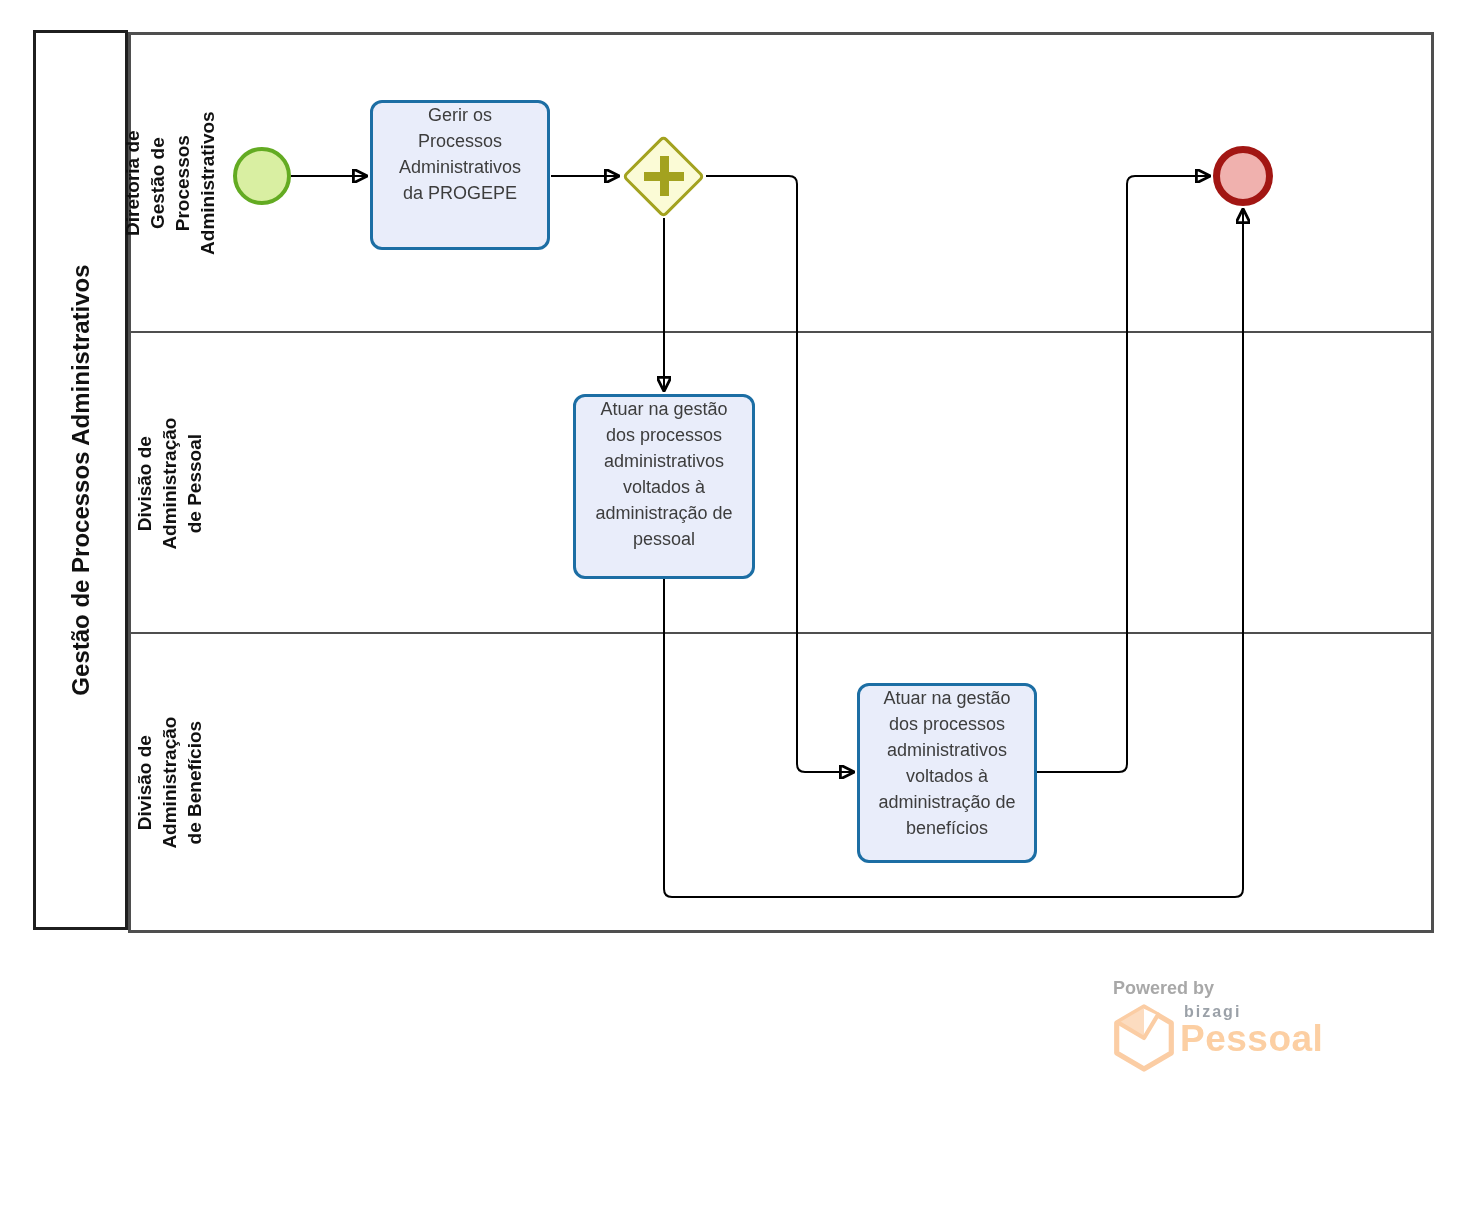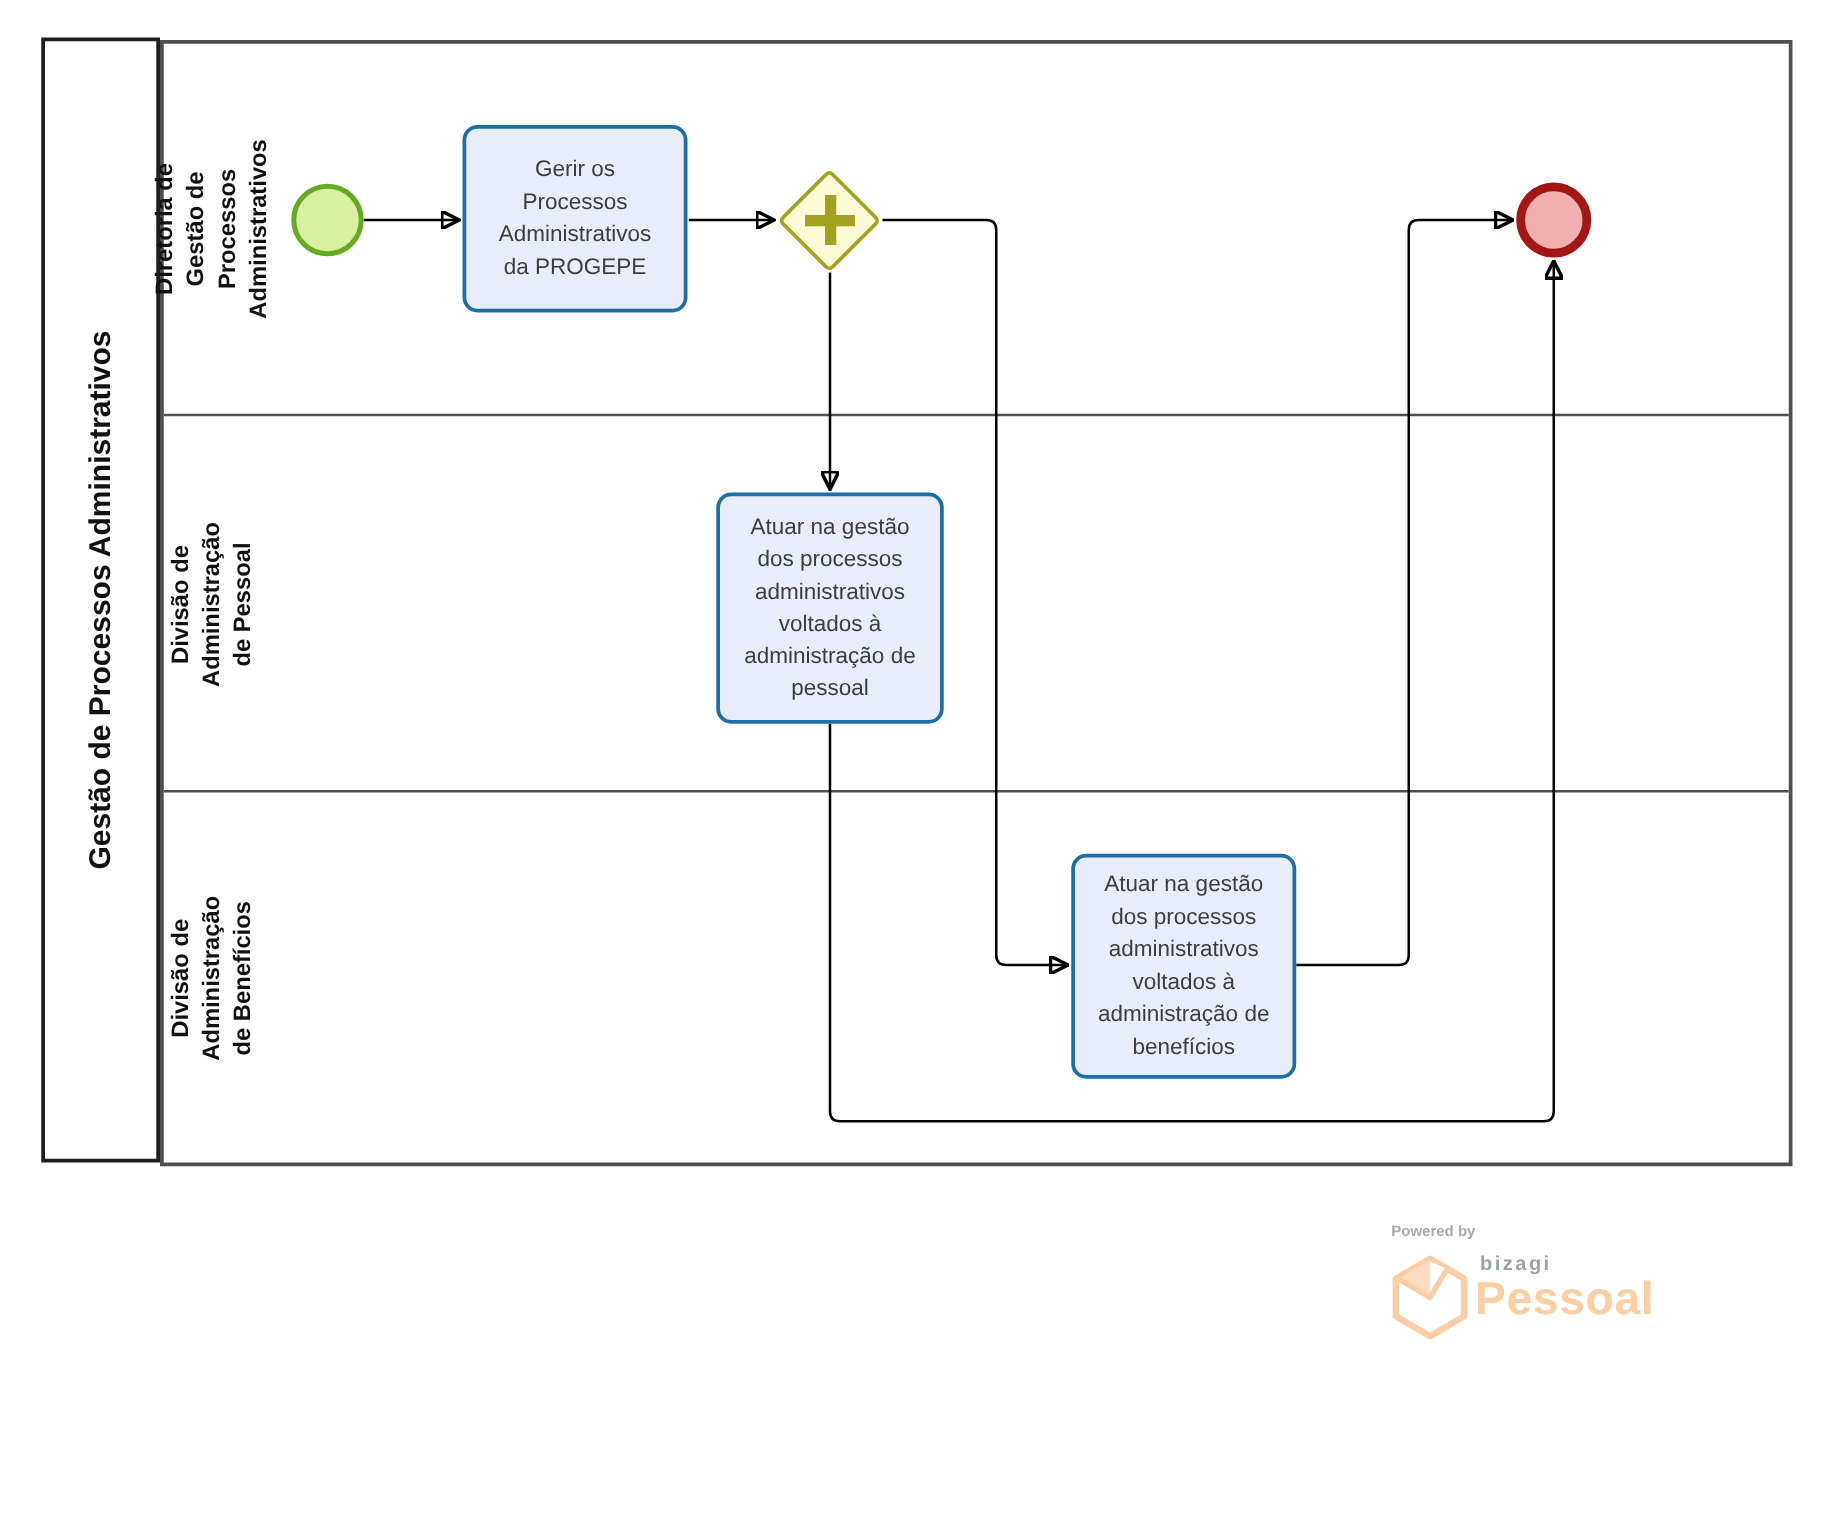--- a/index.html
+++ b/index.html
@@ -35,21 +35,21 @@
     font-size:19px;font-weight:bold;color:#111;text-align:center;line-height:1.32;
   }
   .lane-1 .lane-label-wrap span{width:280px;}
   .lane-2 .lane-label-wrap span{width:300px;}
   .lane-3 .lane-label-wrap span{width:300px;}
 
   
   .task{
     position:absolute;box-sizing:border-box;
     border:3px solid #1c6ea4;border-radius:12px;background:#e9edfa;
-    display:flex;align-items:center;justify-content:center;text-align:center;
+    display:flex;align-items:flex-start;justify-content:center;text-align:center;
     color:#3d3d3d;font-size:18px;line-height:1.44;
   }
   .task .tlabel{display:inline-block;}
   #task-1{left:370px;top:100px;width:180px;height:150px;}
   #task-1 .tlabel{max-width:145px;}
   #task-2{left:573px;top:394px;width:182px;height:185px;}
   #task-2 .tlabel{max-width:145px;}
   #task-3{left:857px;top:683px;width:180px;height:180px;}
   #task-3 .tlabel{max-width:145px;}
 
@@ -68,21 +68,21 @@
   }
   .gateway-plus{position:absolute;left:622px;top:134px;width:84px;height:84px;pointer-events:none;}
   .gateway-plus .h{position:absolute;left:22px;top:37.5px;width:40px;height:9px;background:#a3a21f;}
   .gateway-plus .v{position:absolute;left:37.5px;top:22px;width:9px;height:40px;background:#a3a21f;}
 
   
   #flows{position:absolute;left:0;top:0;width:1464px;height:1224px;pointer-events:none;}
   #flows path{fill:none;stroke:#000;stroke-width:2px;}
 
   
-  .powered-by{position:absolute;left:1113px;top:978px;font-size:12px;font-weight:600;color:#a8a8a8;}
+  .powered-by{position:absolute;left:1113px;top:978px;font-size:18px;font-weight:600;color:#a8a8a8;}
   .logo{position:absolute;left:1110px;top:1002px;width:260px;height:80px;cursor:pointer;}
   .logo svg{position:absolute;left:2px;top:2px;}
   .brand-bizagi{
     position:absolute;left:74px;top:1px;font-size:16px;color:#9ba1a8;
     letter-spacing:2px;font-weight:600;
   }
   .brand-modeler{
     position:absolute;left:70px;top:16px;font-size:37px;color:#fccfa3;
     font-weight:600;letter-spacing:0.5px;
   }

